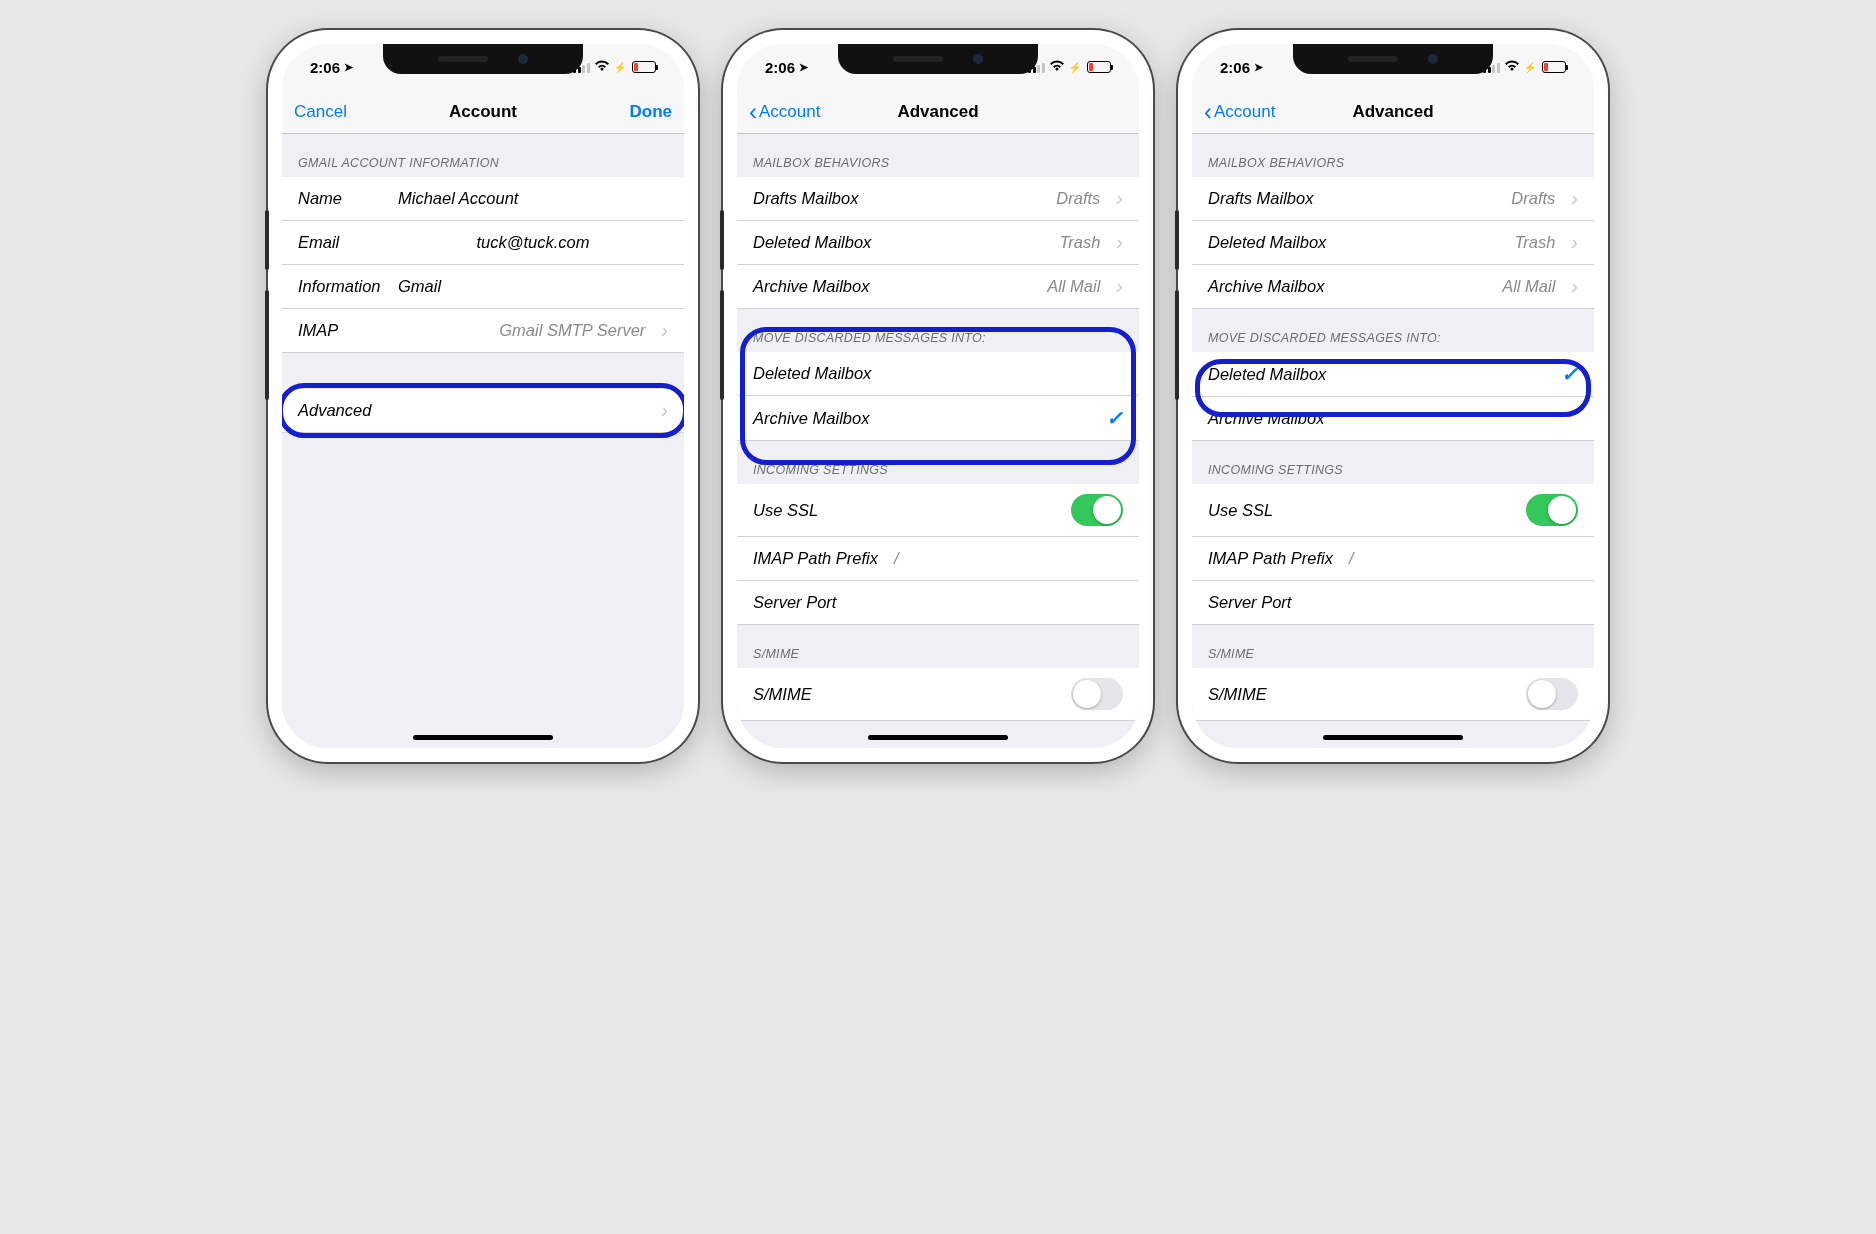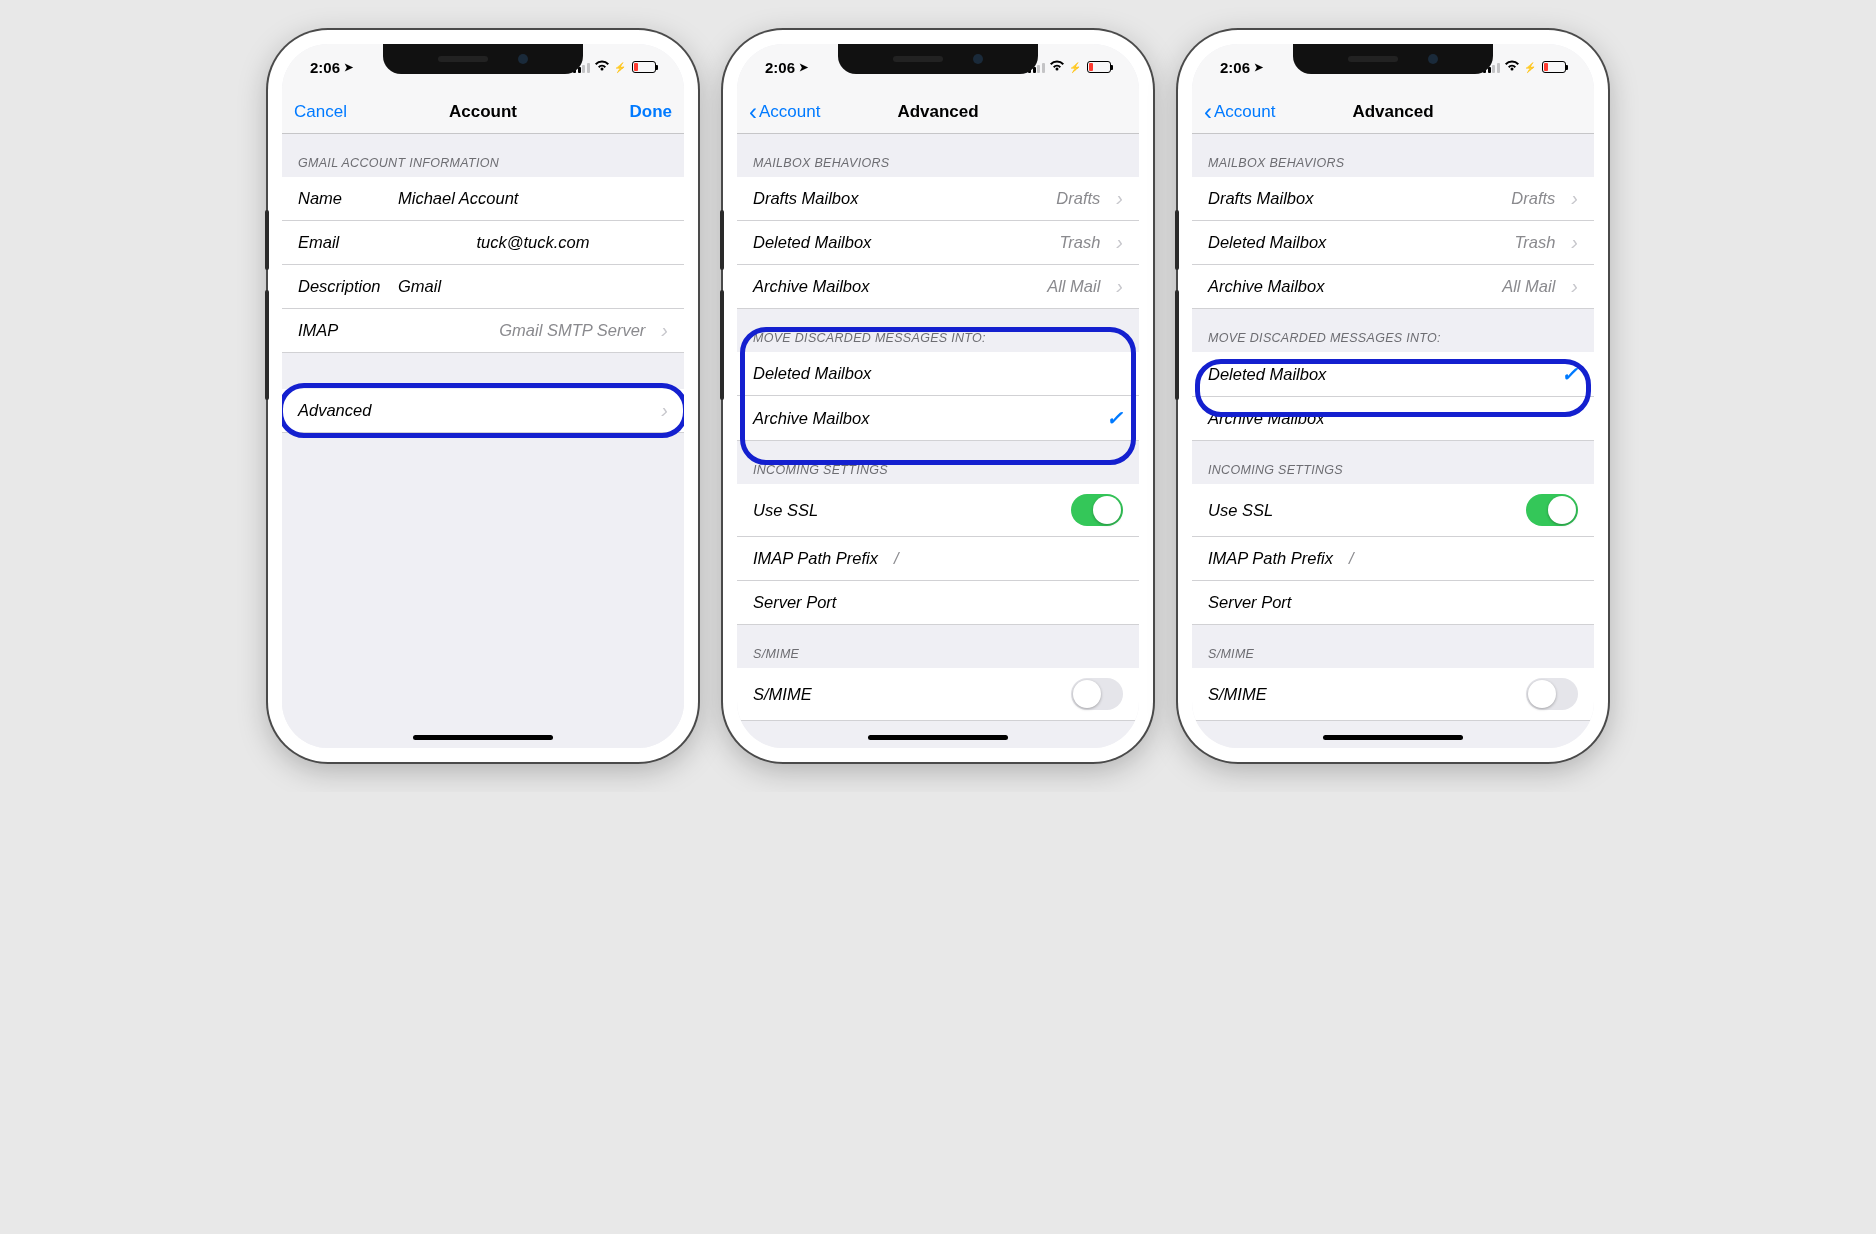--- a/index.html
+++ b/index.html
@@ -207,21 +207,21 @@
       <div class="section-header">Gmail Account Information</div>
       <div class="row">
         <span class="row-label">Name</span>
         <span class="row-value-black">Michael Account</span>
       </div>
       <div class="row">
         <span class="row-label">Email</span>
         <span class="row-value-black" style="text-align:center">tuck@tuck.com</span>
       </div>
       <div class="row">
-        <span class="row-label">Description</span>
+        <span class="row-label">Information</span>
         <span class="row-value-black">Gmail</span>
       </div>
 
       <div class="row">
         <span class="row-label full">IMAP</span>
         <span class="row-value-gray">Gmail SMTP Server</span>
         <span class="chevron">›</span>
       </div>
 
       <div class="spacer-row"></div>

